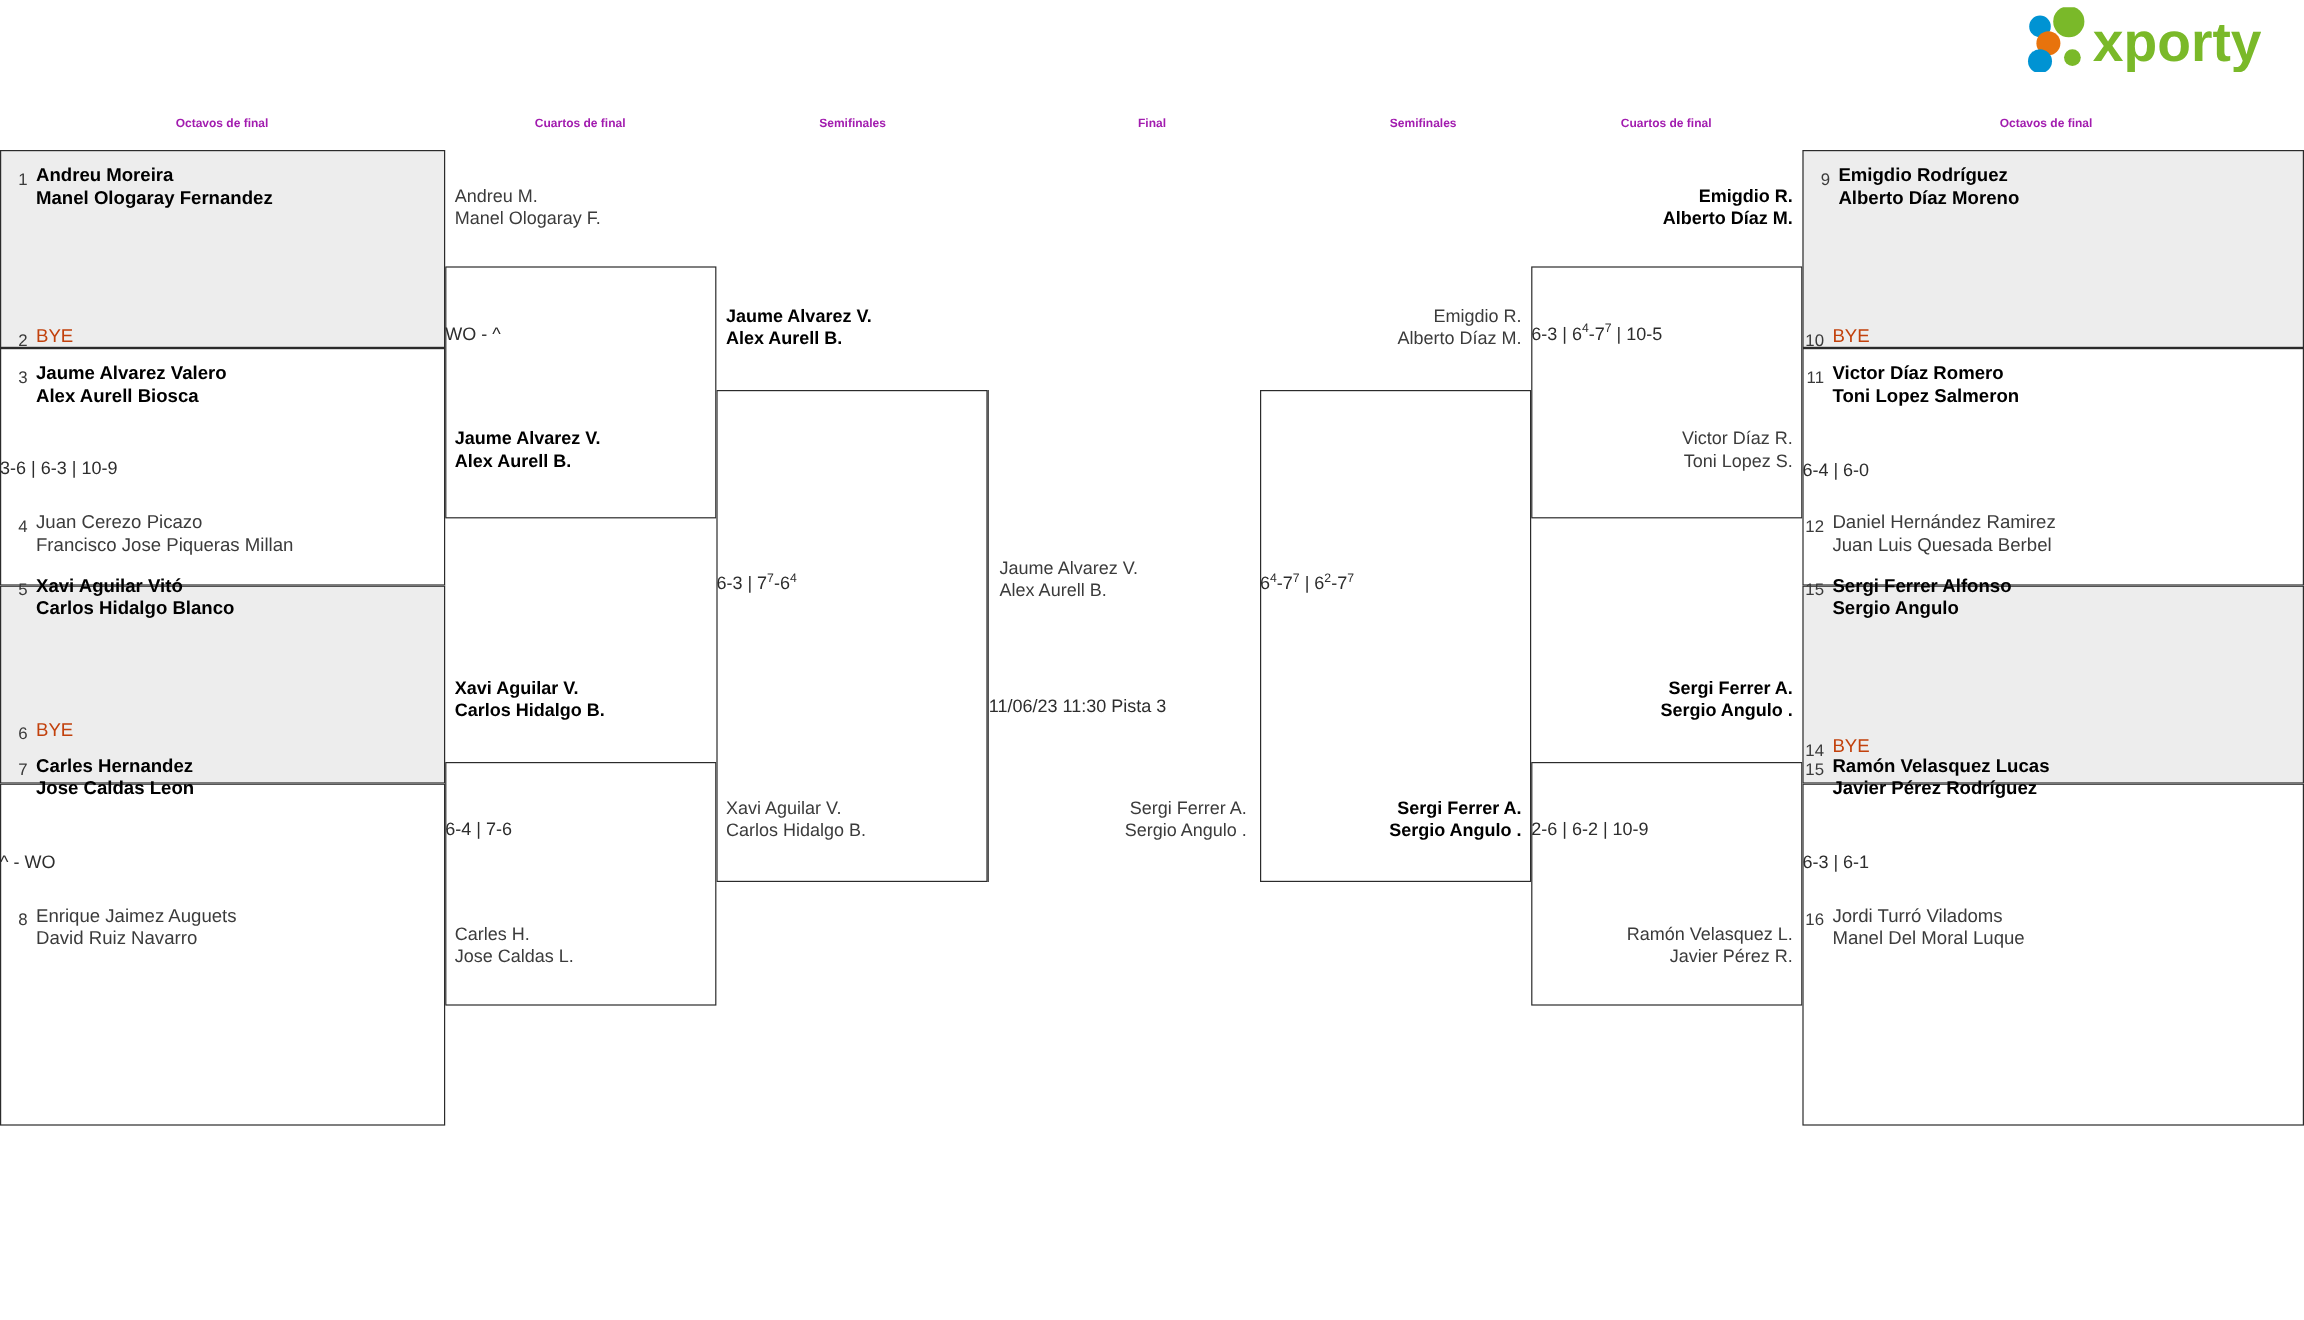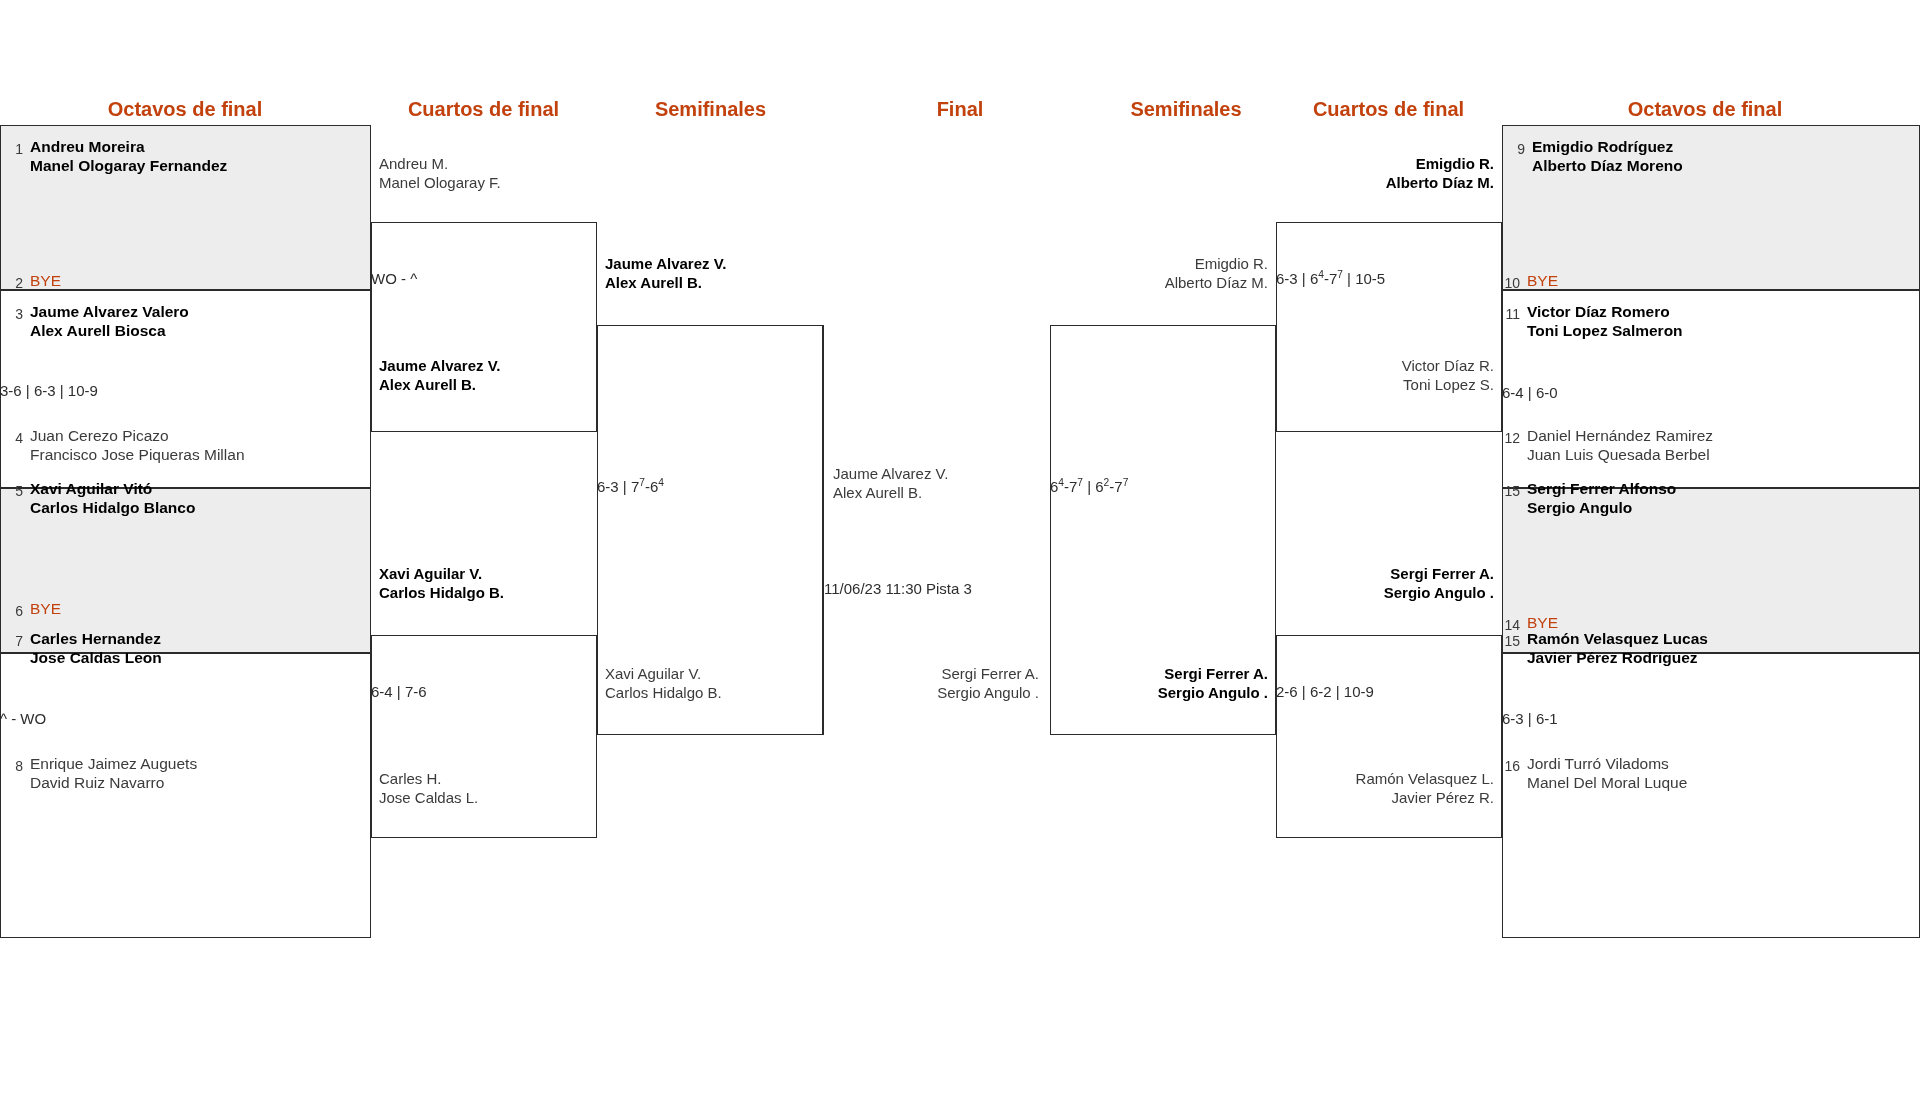--- a/index.html
+++ b/index.html
@@ -39,25 +39,25 @@
     top: 6px;
     width: 230px;
     height: 54px;
   }
   #logo svg { display: block; }
 
   
   .round-header {
     position: absolute;
     top: 98px;
-    font-size: 20px;
+    font-size: 10px;
     font-weight: bold;
     text-align: center;
     white-space: nowrap;
-    color: #c2410c;
+    color: #a21caf;
   }
 
   
   .box {
     position: absolute;
     border: 1px solid #2b2b2b;
     background: #ffffff;
   }
   .box.shaded { background: #ededed; }
 
@@ -119,20 +119,30 @@
     background: #2b2b2b;
     width: 1px;
   }
 </style>
 </head>
 <body>
 
 <div id="page">
 
 
+  <div id="logo">
+    <svg width="230" height="54" viewBox="0 0 230 54" xmlns="http://www.w3.org/2000/svg">
+      <circle cx="20" cy="16" r="9" fill="#0093D3"></circle>
+      <circle cx="44" cy="12" r="13" fill="#7AB929"></circle>
+      <circle cx="27" cy="30" r="10" fill="#E8730C"></circle>
+      <circle cx="20" cy="45" r="10" fill="#0093D3"></circle>
+      <circle cx="47" cy="42" r="7" fill="#7AB929"></circle>
+      <text x="64" y="45" font-family="Liberation Sans, sans-serif" font-size="46" font-weight="bold" fill="#7AB929">xporty</text>
+    </svg>
+  </div>
 
   <div class="round-header" style="left:0px;  width:370px;">Octavos de final</div>
   <div class="round-header" style="left:370px; width:227px;">Cuartos de final</div>
   <div class="round-header" style="left:597px; width:227px;">Semifinales</div>
   <div class="round-header" style="left:824px; width:272px;">Final</div>
   <div class="round-header" style="left:1050px;width:272px;">Semifinales</div>
   <div class="round-header" style="left:1275px;width:227px;">Cuartos de final</div>
   <div class="round-header" style="left:1495px;width:420px;">Octavos de final</div>
 
   <div class="box shaded" style="left:0px; top:125px; width:371px; height:165px;"></div>

